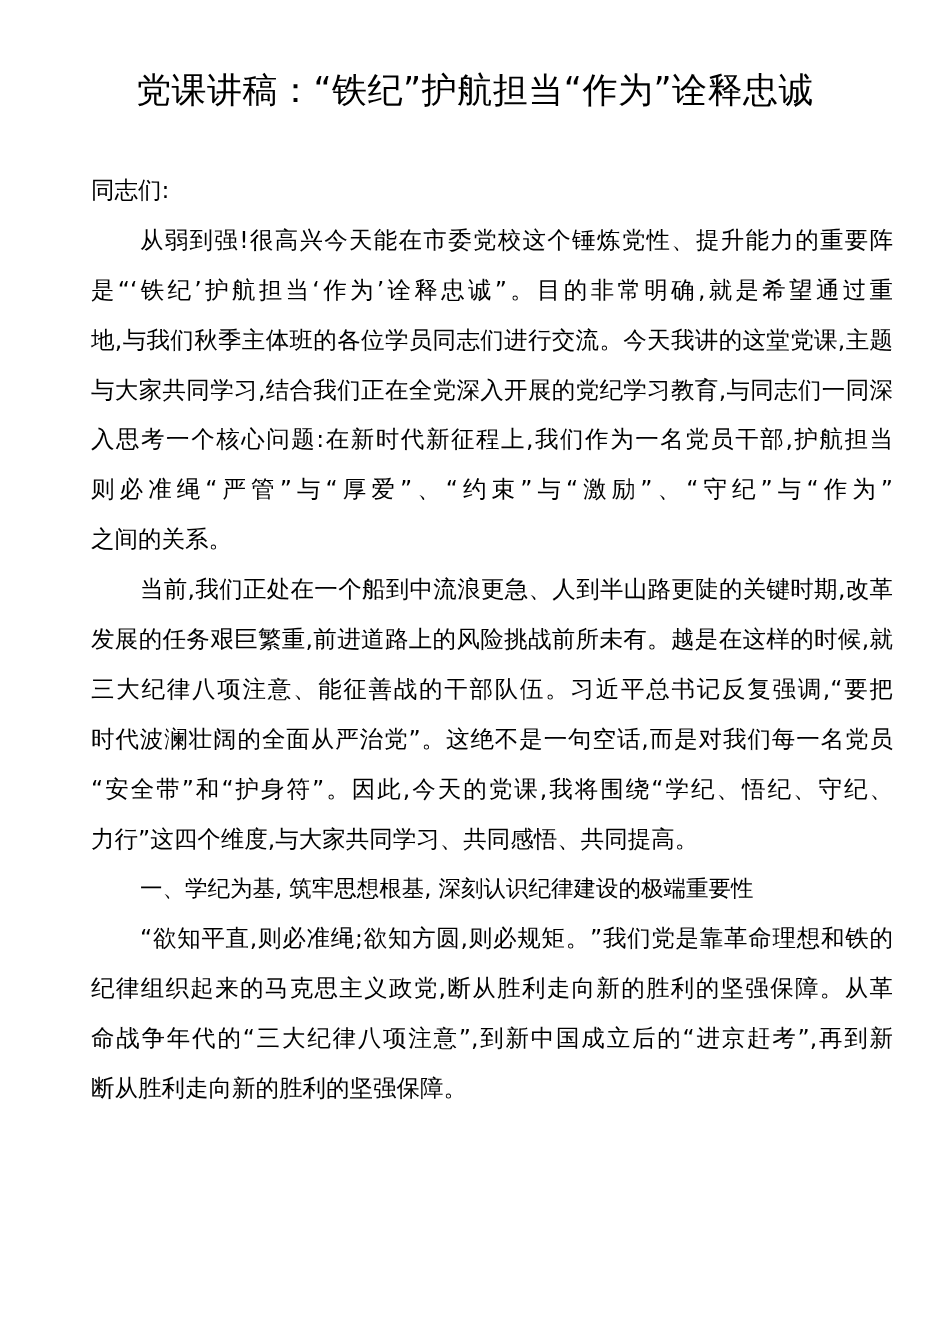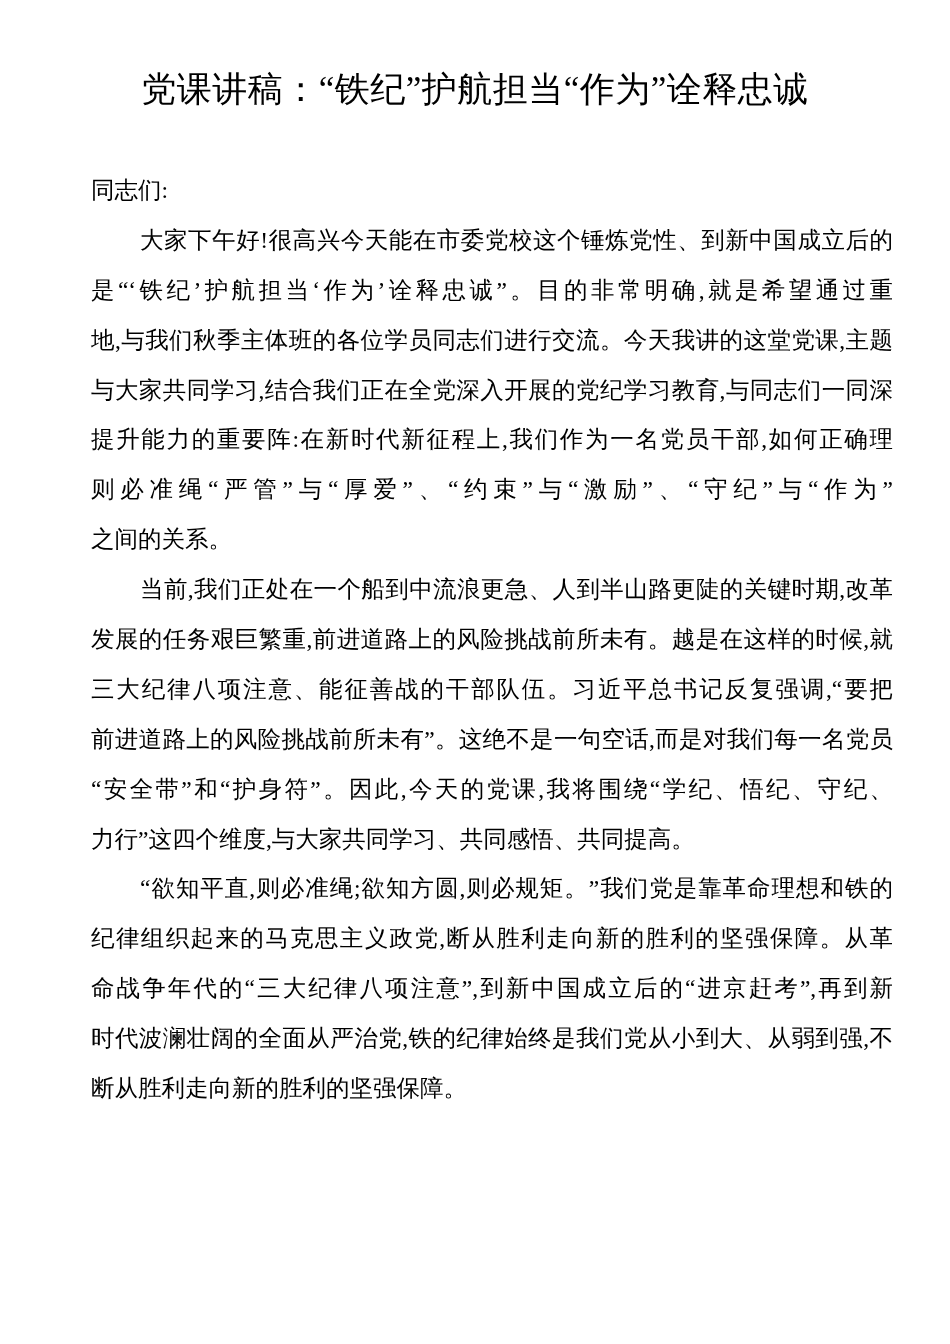--- a/index.html
+++ b/index.html
@@ -1,57 +1,57 @@
 <!DOCTYPE html>
 <html><head>
 <meta charset="utf-8">
 <style>
   html, body { margin: 0; padding: 0; background: #ffffff; }
   body { width: 950px; height: 1344px; position: relative; overflow: hidden;
          font-family: "DejaVu Sans", "Liberation Sans", sans-serif; color: #000; }
-  .page { position: absolute; left: 0; top: 0; width: 950px; height: 1344px; background: #fff; font-family: Liberation Serif, serif; }
+  .page { position: absolute; left: 0; top: 0; width: 950px; height: 1344px; background: #fff; }
   .title { position: absolute; top: 66px; left: 0; width: 950px; text-align: center;
            font-size: 35px; line-height: 48px; letter-spacing: 0.5px; white-space: nowrap; }
   .body { position: absolute; left: 58px; top: 166px; width: 835px; }
   .line { font-size: 23.5px; line-height: 49.9px; height: 49.9px; white-space: nowrap;
           overflow: visible; letter-spacing: 0px; margin-left: 33px; }
   .indent { padding-left: 49px; }
   .just { text-align: justify; text-align-last: justify; }
   .heading { font-size: 22.5px; }
 </style>
 </head>
 <body>
 
 <div class="page">
   <div class="title">党课讲稿：“铁纪”护航担当“作为”诠释忠诚</div>
 
   <div class="body">
     <div class="line">同志们:</div>
 
     <div>
-      <div class="line indent just">大家下午好!很高兴今天能在市委党校这个锤炼党性、到新中国成立后的</div>
+      <div class="line indent just">从弱到强!很高兴今天能在市委党校这个锤炼党性、提升能力的重要阵</div>
       <div class="line just">是“‘铁纪’护航担当‘作为’诠释忠诚”。目的非常明确,就是希望通过重</div>
       <div class="line just">地,与我们秋季主体班的各位学员同志们进行交流。今天我讲的这堂党课,主题</div>
       <div class="line just">与大家共同学习,结合我们正在全党深入开展的党纪学习教育,与同志们一同深</div>
-      <div class="line just">提升能力的重要阵:在新时代新征程上,我们作为一名党员干部,如何正确理</div>
+      <div class="line just">入思考一个核心问题:在新时代新征程上,我们作为一名党员干部,护航担当</div>
       <div class="line just">则必准绳“严管”与“厚爱”、“约束”与“激励”、“守纪”与“作为”</div>
       <div class="line">之间的关系。</div>
     </div>
 
     <div>
       <div class="line indent just">当前,我们正处在一个船到中流浪更急、人到半山路更陡的关键时期,改革</div>
       <div class="line just">发展的任务艰巨繁重,前进道路上的风险挑战前所未有。越是在这样的时候,就</div>
       <div class="line just">三大纪律八项注意、能征善战的干部队伍。习近平总书记反复强调,“要把</div>
-      <div class="line just">前进道路上的风险挑战前所未有”。这绝不是一句空话,而是对我们每一名党员</div>
+      <div class="line just">时代波澜壮阔的全面从严治党”。这绝不是一句空话,而是对我们每一名党员</div>
       <div class="line just">“安全带”和“护身符”。因此,今天的党课,我将围绕“学纪、悟纪、守纪、</div>
       <div class="line">力行”这四个维度,与大家共同学习、共同感悟、共同提高。</div>
     </div>
 
+    <div class="line indent heading">一、学纪为基, 筑牢思想根基, 深刻认识纪律建设的极端重要性</div>
 
     <div>
       <div class="line indent just">“欲知平直,则必准绳;欲知方圆,则必规矩。”我们党是靠革命理想和铁的</div>
       <div class="line just">纪律组织起来的马克思主义政党,断从胜利走向新的胜利的坚强保障。从革</div>
       <div class="line just">命战争年代的“三大纪律八项注意”,到新中国成立后的“进京赶考”,再到新</div>
-      <div class="line just">时代波澜壮阔的全面从严治党,铁的纪律始终是我们党从小到大、从弱到强,不</div>
       <div class="line">断从胜利走向新的胜利的坚强保障。</div>
     </div>
   </div>
 </div>
 
 </body></html>

